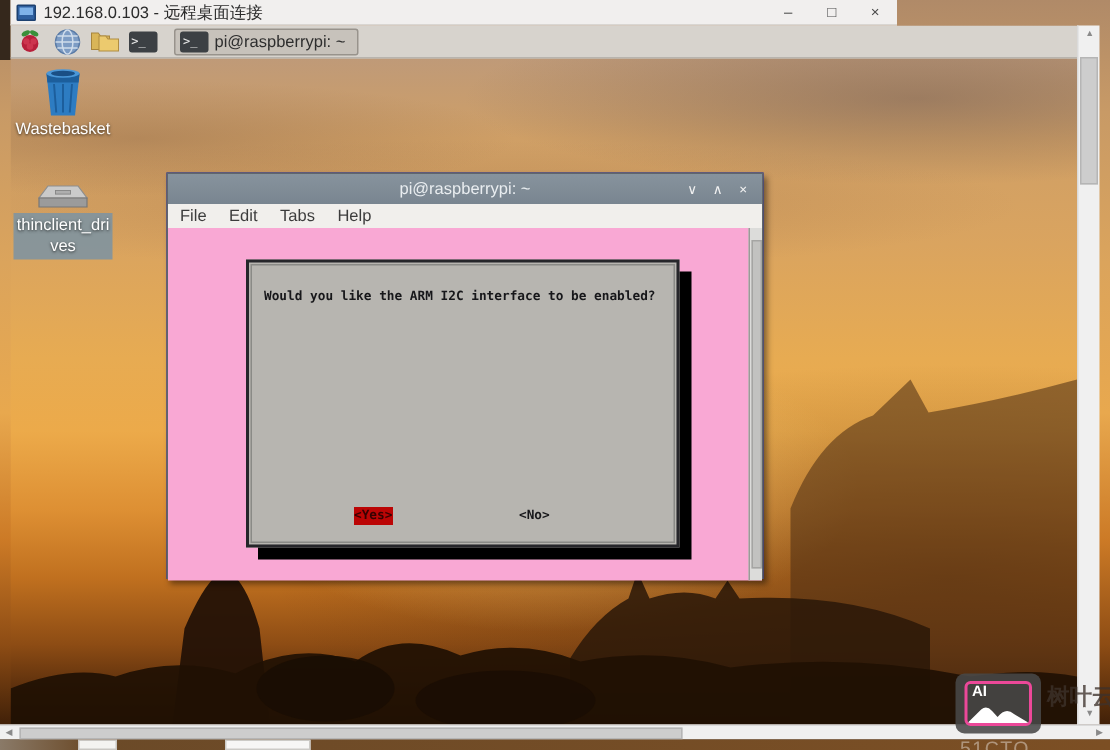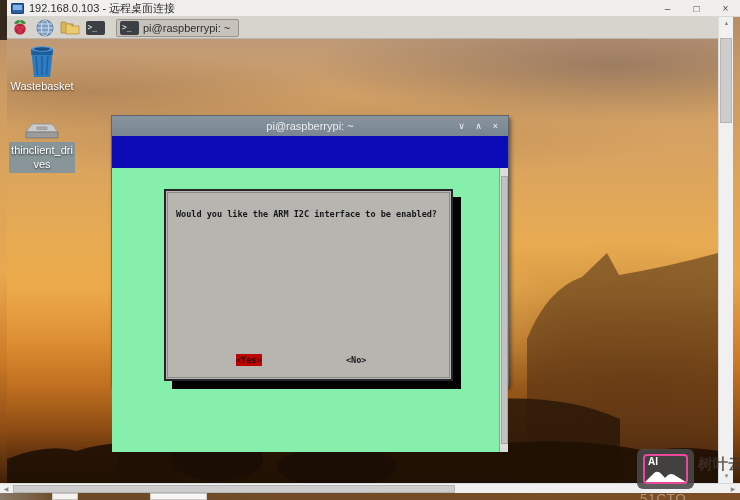--- a/index.html
+++ b/index.html
@@ -2,21 +2,21 @@
 <html><head>
 <meta charset="utf-8">
 <style>
   * { margin:0; padding:0; box-sizing:border-box; }
   html,body { width:740px; height:500px; overflow:hidden; font-family:"Liberation Sans",sans-serif; }
   body { position:relative; background:linear-gradient(180deg,#b08a68 0%,#c89a66 15%,#dba45c 35%,#e8a84e 55%,#cc7a26 72%,#8d4c14 86%,#452309 96%,#2c1605 100%); }
   #screen { position:absolute; inset:0; }
 
   
   .left-sliver-top { position:absolute; left:0; top:0; width:7px; height:40px; background:#35281c; }
-  .rdp-titlebar { position:absolute; left:7px; top:0; width:733px; height:17px; background:#f1efee; display:flex; align-items:center; border-bottom:1px solid #d9d6d2; }
+  .rdp-titlebar { position:absolute; left:7px; top:0; width:591px; height:17px; background:#f1efee; display:flex; align-items:center; border-bottom:1px solid #d9d6d2; }
   .rdp-icon { width:13px; height:11px; margin:0 5px 0 4px; background:#2f5f9e; border:1px solid #1d4170; border-radius:1px; position:relative; flex:0 0 auto; }
   .rdp-icon::after { content:""; position:absolute; inset:1px 1px 3px 1px; background:#7fb2e8; }
   .rdp-title { font-size:11px; color:#2b2b2b; white-space:nowrap; }
   .rdp-ctrls { margin-left:auto; display:flex; height:100%; }
   .rdp-ctrl { width:29px; height:100%; display:flex; align-items:center; justify-content:center; font-size:10px; color:#4a4a4a; cursor:default; }
 
   
   .remote-view { position:absolute; left:7px; top:17px; width:711px; height:466px; overflow:hidden; }
 
   .taskbar { position:absolute; left:0; top:0; width:711px; height:22px; background:#d7d3cd; border-bottom:1px solid #b8b4ae; display:flex; align-items:center; gap:5px; padding-left:3px; }
@@ -43,21 +43,21 @@
   #icon-thinclient .lbl { background:rgba(128,148,160,0.9); width:66px; padding:1px 2px; word-break:break-all; }
 
   
   .term-window { position:absolute; left:104px; top:98px; width:398px; height:271px; border:1px solid #5f666c; box-shadow:2px 3px 4px rgba(0,0,0,0.45); background:#0b0cb5; }
   .term-titlebar { height:20px; background:linear-gradient(#87939d,#798590); display:flex; align-items:center; position:relative; }
   .term-title { position:absolute; left:0; right:0; text-align:center; font-size:11px; color:#e9edf0; }
   .term-ctrls { margin-left:auto; display:flex; gap:4px; padding-right:6px; position:relative; }
   .term-ctrl { width:13px; text-align:center; font-size:9px; color:#f2f2f2; cursor:default; }
   .term-menubar { height:16px; background:#f1efec; display:flex; align-items:center; padding-left:8px; gap:15px; }
   .menu-item { font-size:11px; color:#3c3c3c; }
-  .term-content { position:relative; height:284px; background:#86efac; overflow:hidden;margin-top:32px; }
+  .term-content { position:relative; height:235px; background:#f9a8d4; overflow:hidden; }
   .term-scrollbar { position:absolute; right:0; top:0; width:9px; height:100%; background:#dcdcda; border-left:1px solid #9a9a98; }
   .term-scroll-thumb { position:absolute; left:1px; top:8px; width:7px; bottom:8px; background:#c2c2c0; border:1px solid #a5a5a3; }
 
   .dlg-shadow { position:absolute; left:60px; top:29px; width:289px; height:192px; background:#000; }
   .dialog { position:absolute; left:52px; top:21px; width:289px; height:192px; background:#b7b5b0; border:2px solid #26262a; box-shadow:inset 0 0 0 1px #b7b5b0, inset 0 0 0 2px #8a8a86; }
   .dlg-msg { position:absolute; left:10px; top:18px; font-family:"DejaVu Sans Mono",monospace; font-size:8.5px; font-weight:bold; color:#17171a; white-space:nowrap; }
   .dlg-btn { position:absolute; top:163px; font-family:"DejaVu Sans Mono",monospace; font-size:8.5px; font-weight:bold; padding:1px 0; }
   .dlg-yes { left:70px; background:#bb0505; color:#360202; }
   .dlg-no { left:180px; color:#17171a; }
 
@@ -172,20 +172,26 @@
     </div>
 
     <div class="term-window">
       <div class="term-titlebar">
         <span class="term-title">pi@raspberrypi: ~</span>
         <span class="term-ctrls">
           <span class="term-ctrl">∨</span>
           <span class="term-ctrl">∧</span>
           <span class="term-ctrl">×</span>
         </span>
+      </div>
+      <div class="term-menubar">
+        <span class="menu-item">File</span>
+        <span class="menu-item">Edit</span>
+        <span class="menu-item">Tabs</span>
+        <span class="menu-item">Help</span>
       </div>
       <div class="term-content">
         <div class="dlg-shadow"></div>
         <div class="dialog">
           <span class="dlg-msg">Would you like the ARM I2C interface to be enabled?</span>
           <span class="dlg-btn dlg-yes">&lt;Yes&gt;</span>
           <span class="dlg-btn dlg-no">&lt;No&gt;</span>
         </div>
         <div class="term-scrollbar">
           <div class="term-scroll-thumb"></div>

